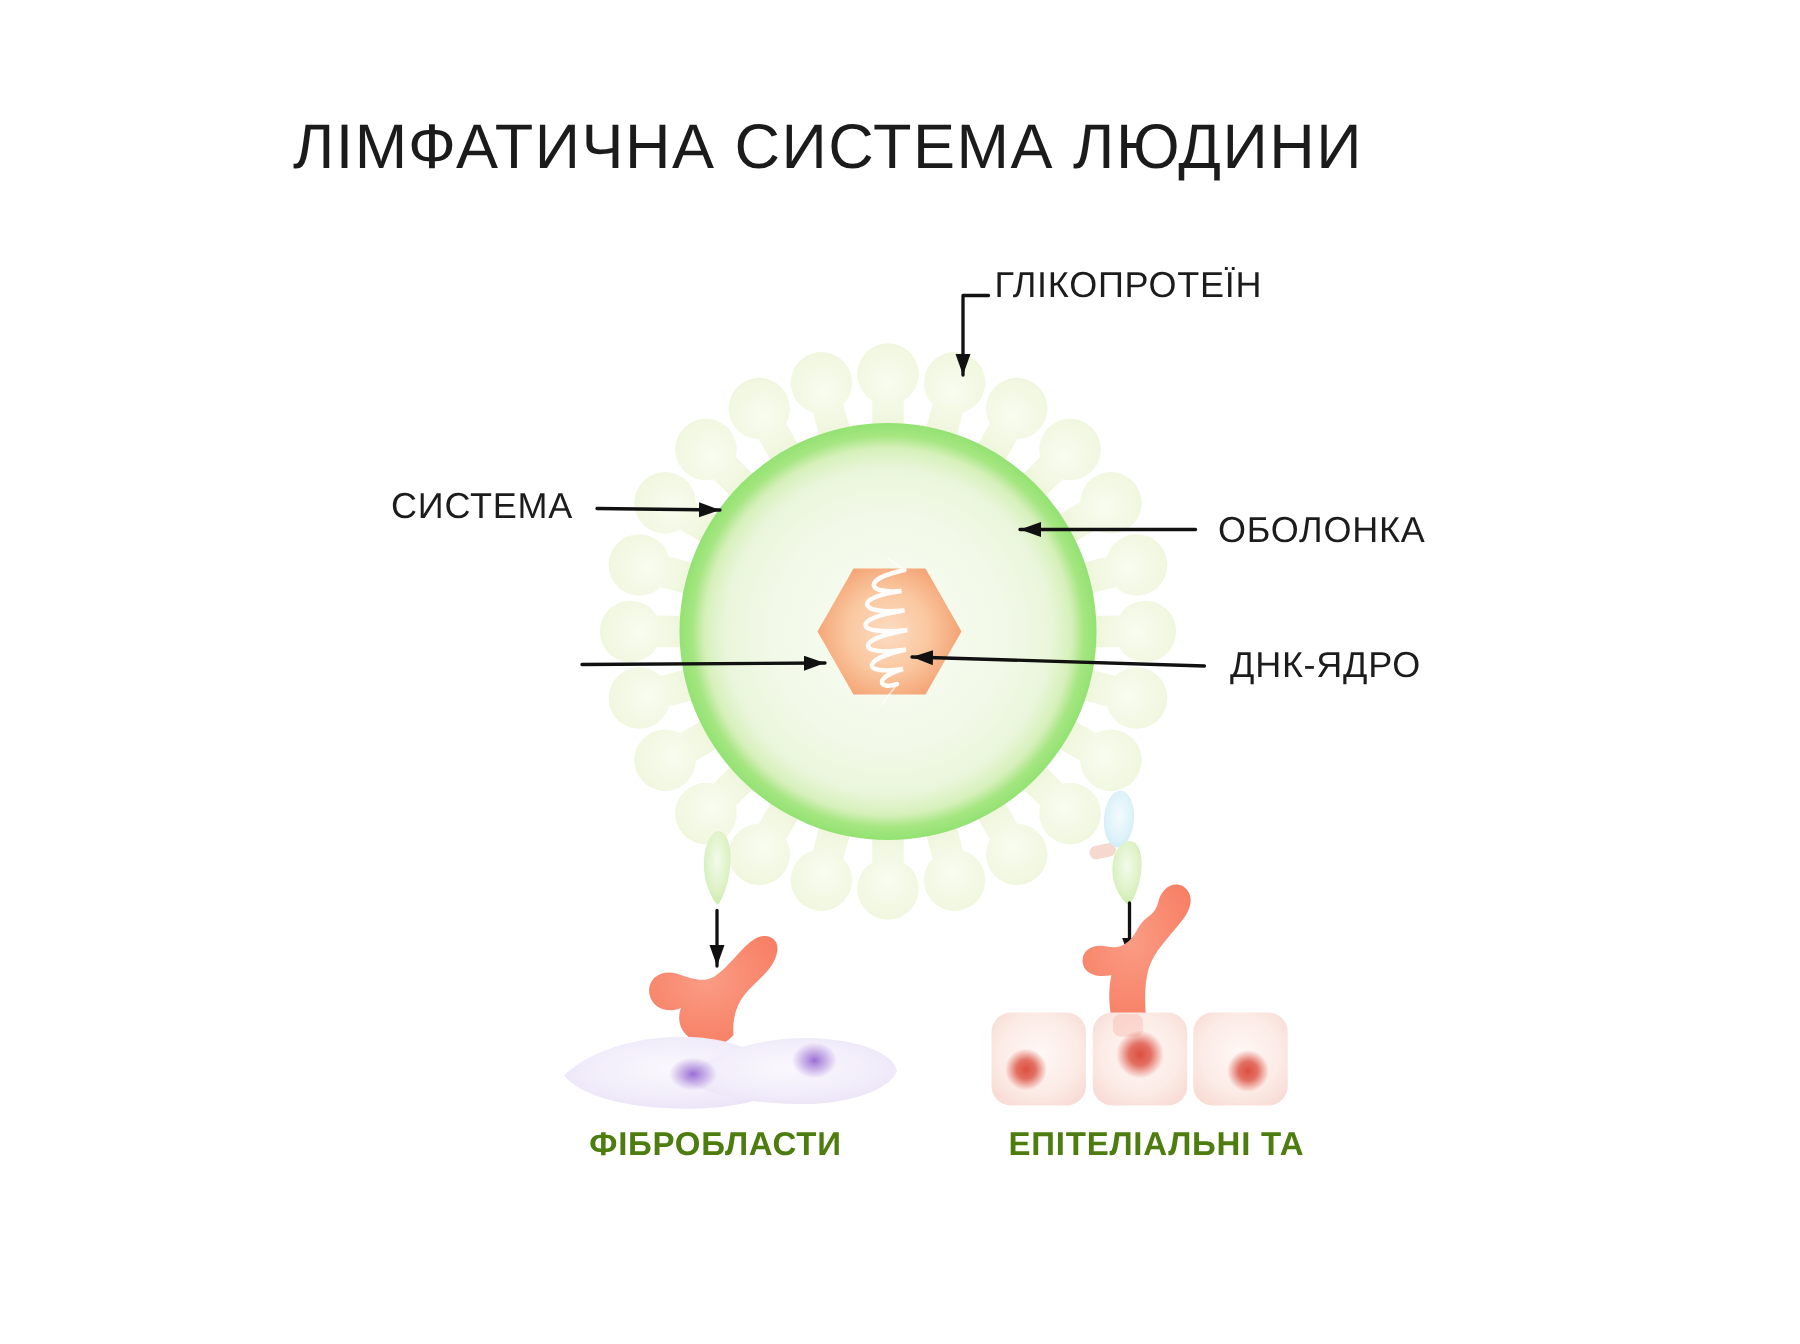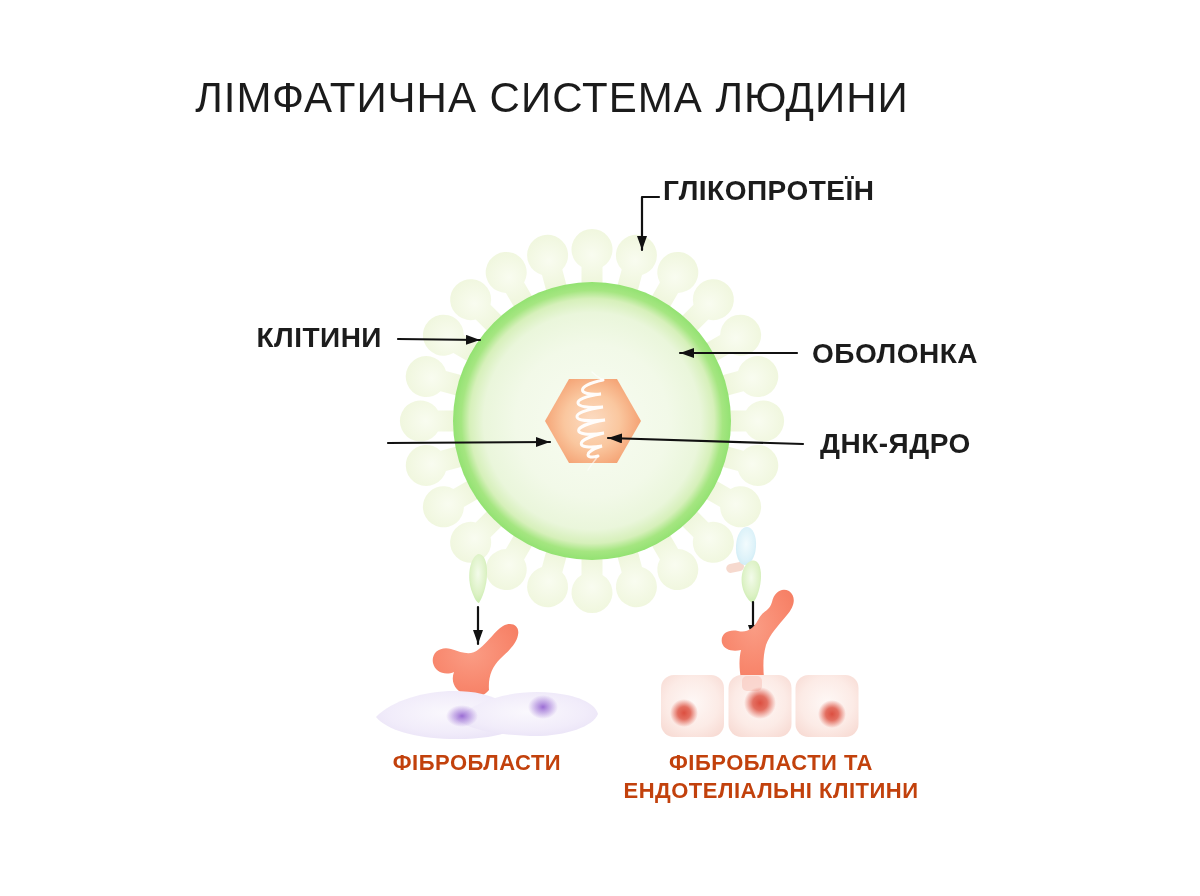--- a/index.html
+++ b/index.html
@@ -1,23 +1,23 @@
 <!DOCTYPE html>
 <html><head>
 <meta charset="utf-8">
 <style>
   html,body{margin:0;padding:0;}
   body{font-family:"Liberation Sans", sans-serif; background:#ffffff;}
   .stage{position:relative;width:1104px;height:896px;background:#ffffff;overflow:hidden;}
   .stage svg{position:absolute;left:0;top:0;}
-  .lbl{position:absolute;color:#1c1c1c;font-size:28px;letter-spacing:.5px;line-height:24px;white-space:nowrap;font-weight:bold;}
+  .lbl{position:absolute;color:#1c1c1c;font-size:24px;letter-spacing:.5px;line-height:24px;white-space:nowrap;}
   .lbl-right{text-align:right;}
   .title{position:absolute;left:0;right:0;top:74px;text-align:center;color:#1b1b1b;
          font-size:42px;font-weight:500;letter-spacing:1px;}
-  .cell-caption{position:absolute;color:#c2410c;font-size:22px;font-weight:bold;letter-spacing:.5px;
+  .cell-caption{position:absolute;color:#4d7c0f;font-size:22px;font-weight:bold;letter-spacing:.5px;
                 text-align:center;line-height:28px;}
 </style>
 </head>
 <body>
 
 <div class="stage">
 
   <svg width="1200" height="896" viewBox="0 0 1200 896">
     <defs>
       <radialGradient id="bodyGrad" gradientUnits="userSpaceOnUse" cx="592" cy="421" r="139">
@@ -183,27 +183,26 @@
       <circle cx="684" cy="713" r="14" fill="url(#redNuc)"></circle>
       <circle cx="760" cy="703" r="16" fill="url(#redNuc)"></circle>
       <circle cx="832" cy="714" r="14" fill="url(#redNuc)"></circle>
     </g>
   </svg>
 
   <div class="title">ЛІМФАТИЧНА СИСТЕМА ЛЮДИНИ</div>
 
   <div class="lbl" style="left:663px;top:179px;">ГЛІКОПРОТЕЇН</div>
 
-  <div class="lbl lbl-right" style="left:120px;top:326px;width:262px;">КЛІТИНИ</div>
+  <div class="lbl lbl-right" style="left:120px;top:326px;width:262px;">СИСТЕМА</div>
 
   <div class="lbl" style="left:812px;top:342px;">ОБОЛОНКА</div>
 
 
   <div class="lbl" style="left:820px;top:432px;">ДНК-ЯДРО</div>
 
   <div class="cell-caption" style="left:327px;top:749px;width:300px;">ФІБРОБЛАСТИ</div>
 
   <div class="cell-caption" style="left:616px;top:749px;width:310px;">
-    <div>ФІБРОБЛАСТИ ТА</div>
-    <div>ЕНДОТЕЛІАЛЬНІ КЛІТИНИ</div>
+    <div>ЕПІТЕЛІАЛЬНІ ТА</div>
   </div>
 
 </div>
 
 </body></html>

